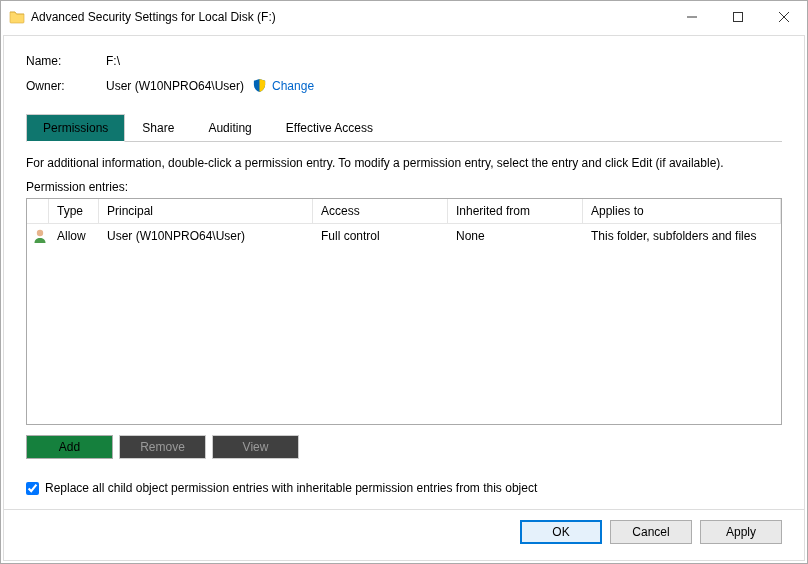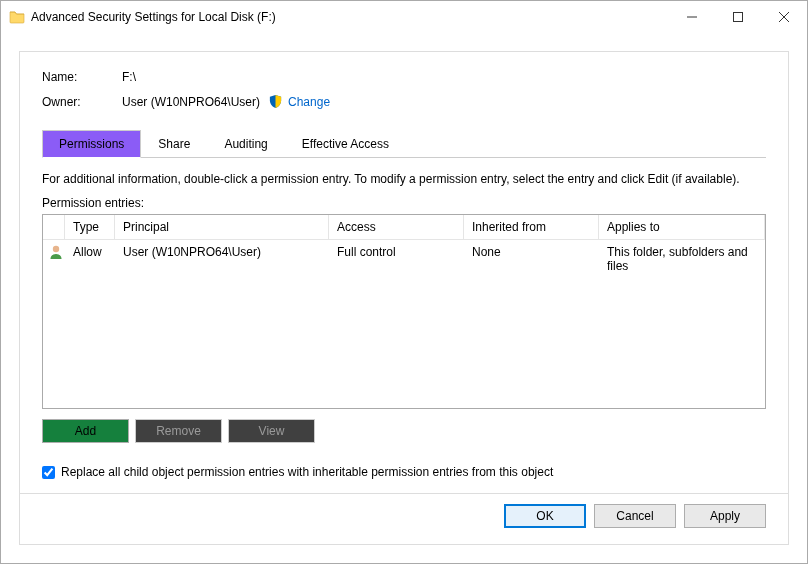--- a/index.html
+++ b/index.html
@@ -4,28 +4,28 @@
 <style>
 html,body{margin:0;padding:0;font-family:"Segoe UI",Arial,sans-serif;font-size:12px;color:#000;background:#e5e5e5;}
 .window{width:808px;height:564px;background:#fff;box-sizing:border-box;border:1px solid #aaa;box-shadow:0 6px 18px rgba(0,0,0,0.3);display:flex;flex-direction:column;}
 .titlebar{height:32px;display:flex;align-items:center;padding-left:8px;}
 .title-icon{width:16px;height:16px;margin-right:6px;display:flex;align-items:center;justify-content:center;}
 .title-text{flex:0 0 auto;font-size:12px;}
 .title-spacer{flex:1;}
 .win-controls{display:flex;height:100%;}
 .win-btn{width:46px;height:100%;display:flex;align-items:center;justify-content:center;}
 .win-btn svg{stroke:#333;fill:none;}
-.content{padding:18px 22px 16px 22px;flex:1;display:flex;flex-direction:column;box-sizing:border-box;border:1px solid #ddd;margin:18px;}
+.content{padding:18px 22px 16px 22px;flex:1;display:flex;flex-direction:column;box-sizing:border-box;border:1px solid #ddd;margin:2px;}
 .field-row{display:flex;align-items:center;margin-bottom:10px;font-size:12px;}
 .field-row .label{width:80px;}
 .shield{width:15px;height:15px;vertical-align:middle;margin:0 5px 0 8px;display:inline-flex;}
 .link{color:#0066cc;cursor:pointer;}
 .tabs{display:flex;border-bottom:1px solid #ccc;margin-top:10px;}
 .tab{padding:6px 16px;font-size:12px;border:1px solid transparent;position:relative;top:1px;cursor:pointer;}
-.tab.active{border:1px solid #ccc;border-bottom:1px solid #fff;background:#8b5cf6;}
+.tab.active{border:1px solid #ccc;border-bottom:1px solid #fff;background:#0f766e;}
 .info-text{margin:14px 0 10px 0;font-size:12px;}
 .sub-label{font-size:12px;margin-bottom:4px;}
 .listview{border:1px solid #aaa;flex:1;display:flex;flex-direction:column;min-height:180px;}
 .lv-header{display:flex;font-size:12px;}
 .lv-header .col,.lv-row .col{padding:5px 8px;box-sizing:border-box;border-right:0px solid #eee;}
 .lv-header .col{border-bottom:1px solid #e5e5e5;border-right:1px solid #e5e5e5;text-align:left;}
 .col-icon{width:22px;padding:4px 0 4px 4px !important;display:flex;align-items:center;justify-content:center;}
 .col-type{width:50px;}
 .col-principal{width:214px;}
 .col-access{width:135px;}

